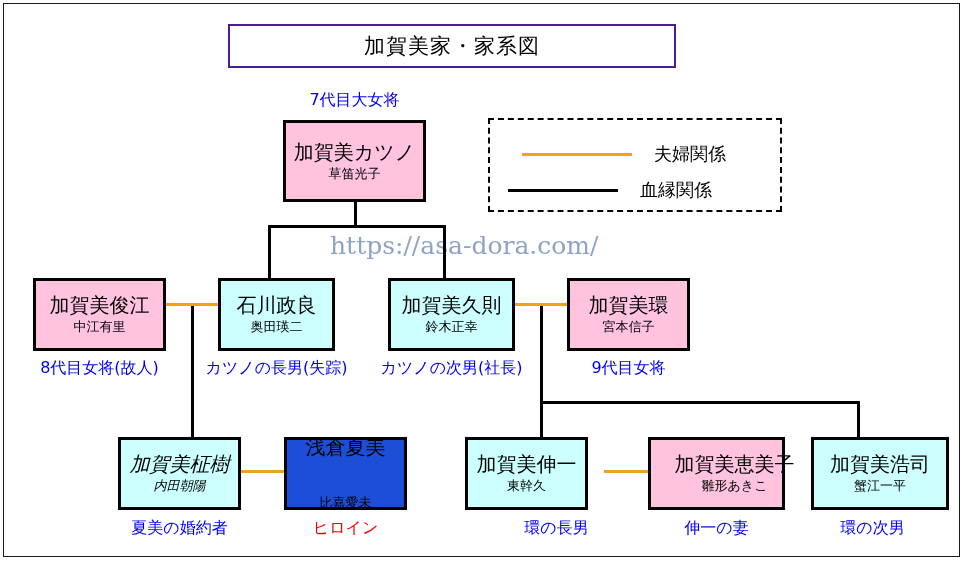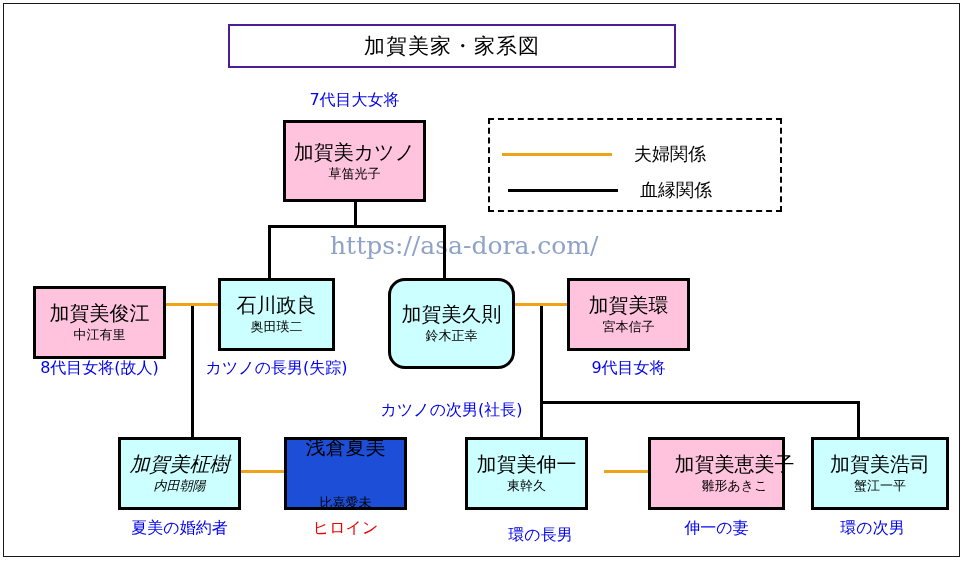--- a/index.html
+++ b/index.html
@@ -156,21 +156,21 @@
 
   <div class="frame"></div>
 
   <div class="title-box">
     <span class="title-text">加賀美家・家系図</span>
   </div>
 
   <div class="watermark">https://asa-dora.com/</div>
 
   <div class="legend">
-    <div class="legend-row" style="left:12px; top:22px;">
+    <div class="legend-row" style="left:32px; top:22px;">
       <span class="legend-swatch orange"></span>
       <span class="legend-label">夫婦関係</span>
     </div>
     <div class="legend-row" style="left:18px; top:58px;">
       <span class="legend-swatch black"></span>
       <span class="legend-label">血縁関係</span>
     </div>
   </div>
 
   <div class="line v" style="left:354px; top:202px; height:25px;"></div>
@@ -190,37 +190,37 @@
   <div class="line marriage" style="left:240px; top:470px; width:45px;"></div>
 
   <div class="line marriage" style="left:604px; top:470px; width:45px;"></div>
 
   <div class="person pink" style="left:283px; top:120px; width:143px; height:82px;">
     <span class="pname">加賀美カツノ</span>
     <span class="pactor">草笛光子</span>
   </div>
   <div class="caption" style="left:283px; top:90px; width:143px;">7代目大女将</div>
 
-  <div class="person pink" style="left:33px; top:278px; width:133px; height:73px;margin-top:8px;">
+  <div class="person pink" style="left:33px; top:278px; width:133px; height:73px;">
     <span class="pname">加賀美俊江</span>
     <span class="pactor">中江有里</span>
   </div>
   <div class="caption" style="left:8px; top:358px; width:183px;">8代目女将(故人)</div>
 
   <div class="person cyan" style="left:218px; top:278px; width:117px; height:73px;">
     <span class="pname">石川政良</span>
     <span class="pactor">奥田瑛二</span>
   </div>
   <div class="caption" style="left:189px; top:358px; width:175px;">カツノの長男(失踪)</div>
 
-  <div class="person cyan" style="left:388px; top:278px; width:127px; height:91px;border-radius:17px;">
+  <div class="person cyan" style="left:388px; top:278px; width:127px; height:73px;">
     <span class="pname">加賀美久則</span>
     <span class="pactor">鈴木正幸</span>
   </div>
-  <div class="caption" style="left:364px; top:358px; width:175px;margin-top:42px;">カツノの次男(社長)</div>
+  <div class="caption" style="left:364px; top:358px; width:175px;">カツノの次男(社長)</div>
 
   <div class="person pink" style="left:567px; top:278px; width:123px; height:73px;">
     <span class="pname">加賀美環</span>
     <span class="pactor">宮本信子</span>
   </div>
   <div class="caption" style="left:567px; top:358px; width:123px;">9代目女将</div>
 
   <div class="person cyan" style="left:118px; top:437px; width:123px; height:73px;font-style:italic;">
     <span class="pname">加賀美柾樹</span>
     <span class="pactor">内田朝陽</span>
@@ -230,21 +230,21 @@
   <div class="person gold" style="left:284px; top:437px; width:123px; height:73px;">
     <span class="pname">浅倉夏美</span>
     <span class="pactor">比嘉愛未</span>
   </div>
   <div class="caption red" style="left:284px; top:518px; width:123px;">ヒロイン</div>
 
   <div class="person cyan" style="left:465px; top:437px; width:123px; height:73px;">
     <span class="pname">加賀美伸一</span>
     <span class="pactor">東幹久</span>
   </div>
-  <div class="caption" style="left:479px; top:518px; width:123px;margin-top:7px;">環の長男</div>
+  <div class="caption" style="left:495px; top:518px; width:123px;">環の長男</div>
 
   <div class="person pink" style="left:648px; top:437px; width:137px; height:73px;padding-left:36px;">
     <span class="pname">加賀美恵美子</span>
     <span class="pactor">雛形あきこ</span>
   </div>
   <div class="caption" style="left:648px; top:518px; width:137px;">伸一の妻</div>
 
   <div class="person cyan" style="left:811px; top:437px; width:138px; height:73px;">
     <span class="pname">加賀美浩司</span>
     <span class="pactor">蟹江一平</span>

